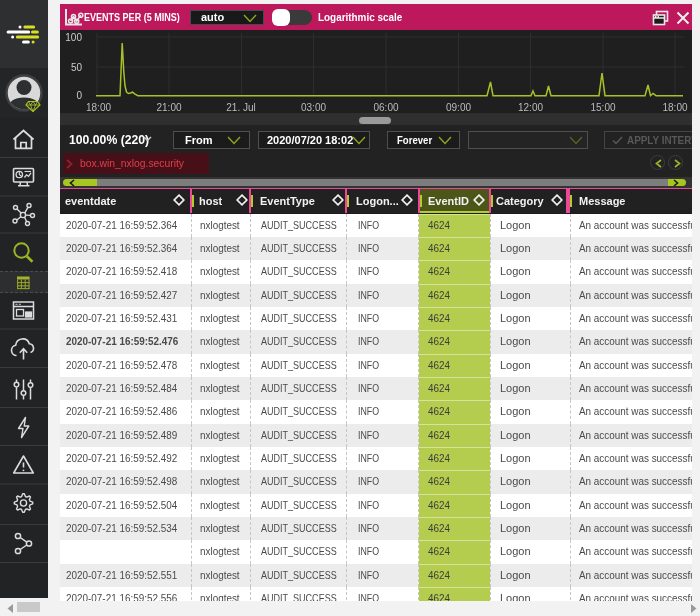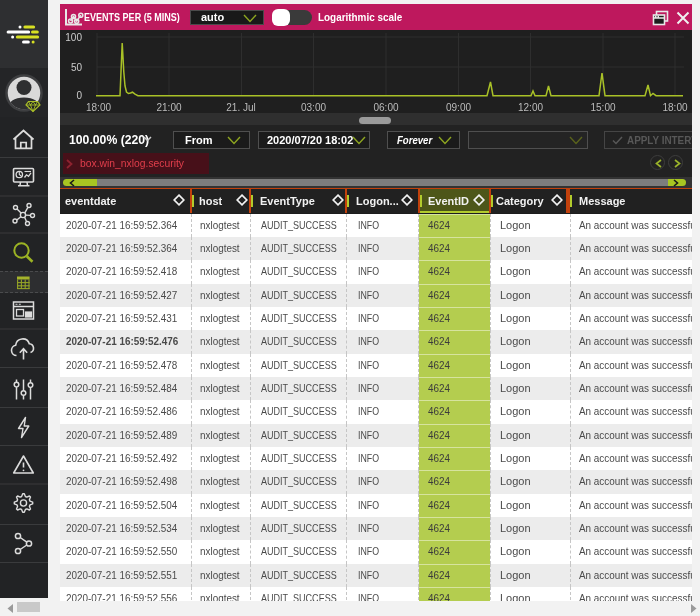--- a/index.html
+++ b/index.html
@@ -17,21 +17,21 @@
   #panel { left:60px; top:4px; width:632px; height:597px; background:#1d1d1d; overflow:hidden; }
   #phead { left:0; top:0; width:632px; height:26px; background:#be185d; }
   .ptitle { position:absolute; left:24px; top:7px; color:#fff; font-size:11px; font-weight:bold; white-space:nowrap; }
   .cselect { position:absolute; background:#191919; border:1px solid #4a4a4a; color:#fff;
     font-size:11px; font-weight:bold; }
   #chart { left:0; top:26px; width:632px; height:83px; background:#1f1f1f; }
   #chartsb { left:0; top:109px; width:632px; height:12px; background:#2f2f2f; }
   #toolbar { left:0; top:121px; width:632px; height:26px; background:#222; }
   #tabrow { left:0; top:147px; width:632px; height:26px; background:#222; }
   #tablesb { left:0; top:173px; width:632px; height:11px; background:#333; }
-  #thead { left:0; top:184px; width:632px; height:25px; background:#c2410c;text-decoration:underline; }
+  #thead { left:0; top:184px; width:632px; height:25px; background:#ec4899;text-decoration:underline; }
   #tbody { left:0; top:209.5px; width:632px; height:387.5px; background:#fff; }
   
   .tbox { position:absolute; top:6px; height:18px; background:#1b1b1b; border:1px solid #4f4f4f;
     color:#fff; font-size:11px; font-weight:bold; line-height:16px; }
   
   .hc { position:absolute; top:1px; height:24px; background:#212121; color:#f2f2f2;
     font-size:11px; font-weight:bold; line-height:24px; white-space:nowrap; }
   .hbar { position:absolute; left:0; top:6px; width:2px; height:12px; background:#b2cb2d; }
   .hdia { position:absolute; top:6px; width:12px; height:12px; }
   
@@ -96,21 +96,21 @@
           <path d="M1 1 L7 7.5 L13 1" stroke="#8ea620" stroke-width="1.4" fill="none"></path>
           </svg>
       </div>
       <div class="tbox" style="left:198px;width:112px;">
         <span style="padding-left:8px;">2020/07/20 18:02</span>
         <svg class="abs" style="right:3px;top:4px" width="14" height="9" viewBox="0 0 14 9">
           <path d="M1 1 L7 7.5 L13 1" stroke="#8ea620" stroke-width="1.4" fill="none"></path>
           </svg>
       </div>
       <div class="tbox" style="left:327px;width:73px;">
-        <span style="padding-left:9px;font-style:italic;"><span class="cond" style="transform:scaleX(.87)">Forever</span></span>
+        <span style="padding-left:9px;"><span class="cond" style="transform:scaleX(.87)">Forever</span></span>
         <svg class="abs" style="right:7px;top:4px" width="14" height="9" viewBox="0 0 14 9">
           <path d="M1 1 L7 7.5 L13 1" stroke="#8ea620" stroke-width="1.4" fill="none"></path>
           </svg>
       </div>
       <div class="tbox" style="left:408px;width:120px;background:#242424;">
         <svg class="abs" style="right:4px;top:4px" width="14" height="9" viewBox="0 0 14 9">
           <path d="M1 1 L7 7.5 L13 1" stroke="#5a631c" stroke-width="1.4" fill="none"></path>
           </svg>
       </div>
       <div class="tbox" style="left:544px;width:110px;background:transparent;border-color:#454545;color:#585858;">
@@ -297,21 +297,20 @@
       <div class="row alt">
         <span class="cell" style="left:0;width:131px;padding-left:6px;"><span class="cond">2020-07-21 16:59:52.534</span></span>
         <span class="cell dot" style="left:131px;width:59px;padding-left:8px;"><span class="cond">nxlogtest</span></span>
         <span class="cell dot" style="left:190px;width:96px;padding-left:10px;"><span class="cond" style="transform:scaleX(.82)">AUDIT_SUCCESS</span></span>
         <span class="cell dot" style="left:286px;width:73px;padding-left:11px;border-right:1px dashed #c6c6c6;"><span class="cond" style="transform:scaleX(.8)">INFO</span></span>
         <span class="cell grn" style="left:359px;width:71px;padding-left:9px;"><span class="cond">4624</span></span>
         <span class="cell dot" style="left:430px;width:77px;padding-left:9px;">Logon</span>
         <span class="cell dot" style="left:510px;width:122px;padding-left:8px;"><span class="cond">An account was successfully logged on.</span></span>
       </div>
       <div class="row">
-        <span class="cell" style="left:0;width:131px;padding-left:6px;"><span class="cond">2020-07-21 16:59:52.550</span></span>
         <span class="cell dot" style="left:131px;width:59px;padding-left:8px;"><span class="cond">nxlogtest</span></span>
         <span class="cell dot" style="left:190px;width:96px;padding-left:10px;"><span class="cond" style="transform:scaleX(.82)">AUDIT_SUCCESS</span></span>
         <span class="cell dot" style="left:286px;width:73px;padding-left:11px;border-right:1px dashed #c6c6c6;"><span class="cond" style="transform:scaleX(.8)">INFO</span></span>
         <span class="cell grn" style="left:359px;width:71px;padding-left:9px;"><span class="cond">4624</span></span>
         <span class="cell dot" style="left:430px;width:77px;padding-left:9px;">Logon</span>
         <span class="cell dot" style="left:510px;width:122px;padding-left:8px;"><span class="cond">An account was successfully logged on.</span></span>
       </div>
       <div class="row alt">
         <span class="cell" style="left:0;width:131px;padding-left:6px;"><span class="cond">2020-07-21 16:59:52.551</span></span>
         <span class="cell dot" style="left:131px;width:59px;padding-left:8px;"><span class="cond">nxlogtest</span></span>

